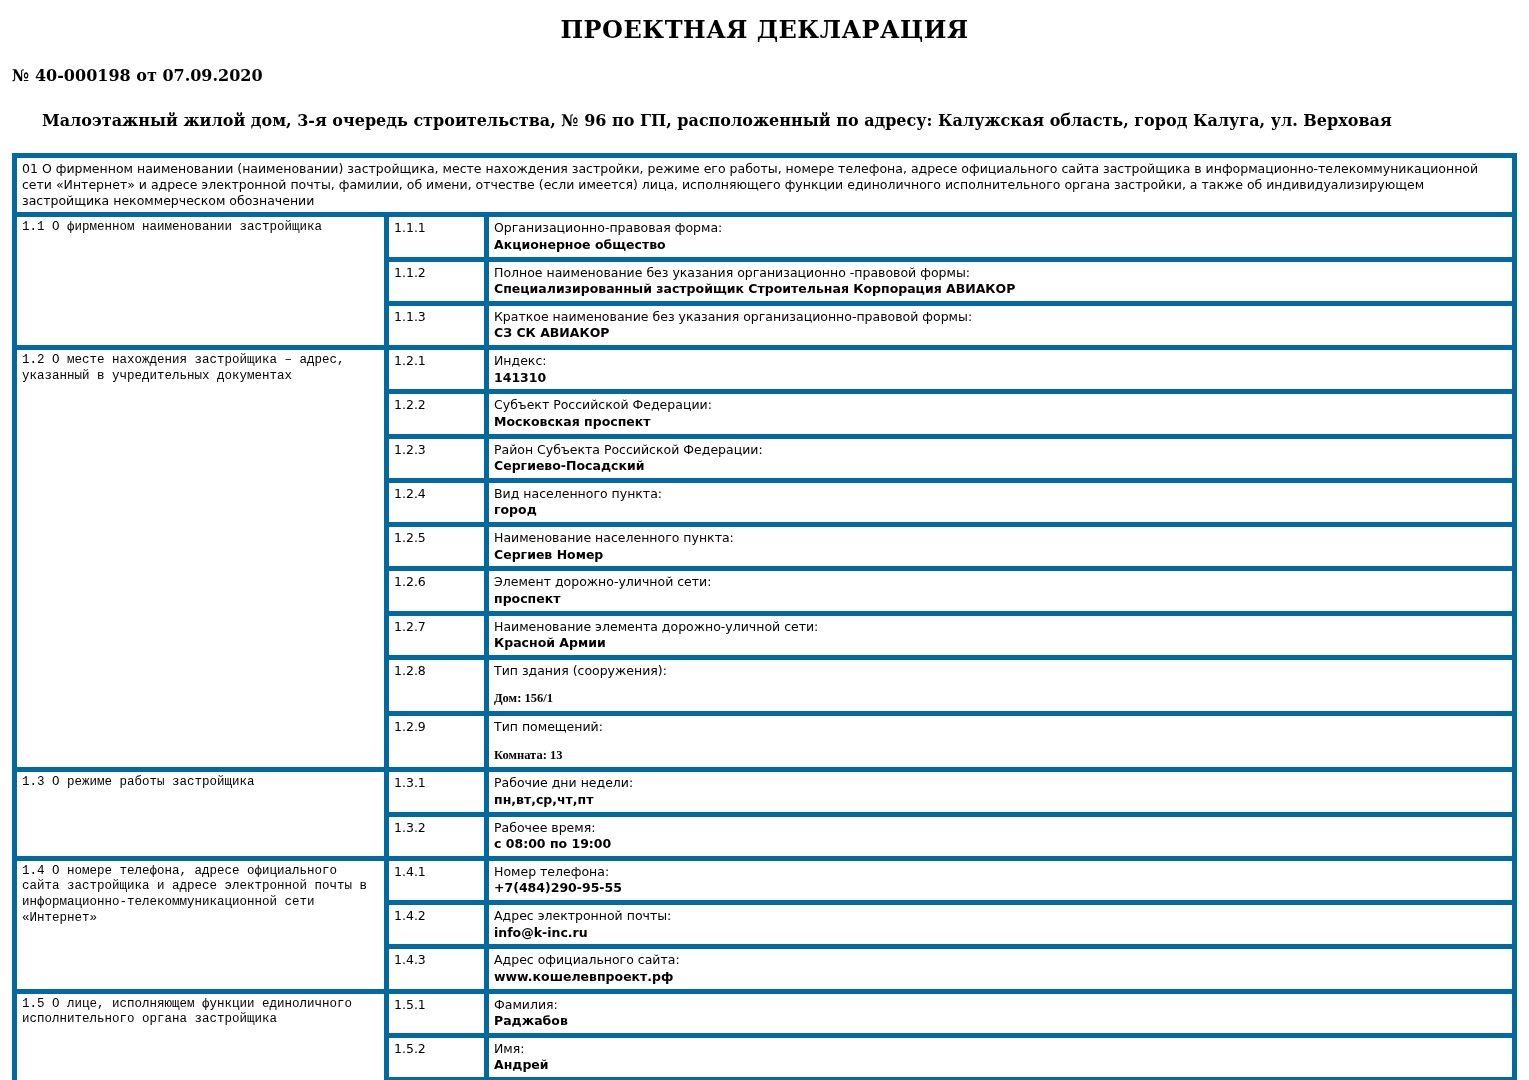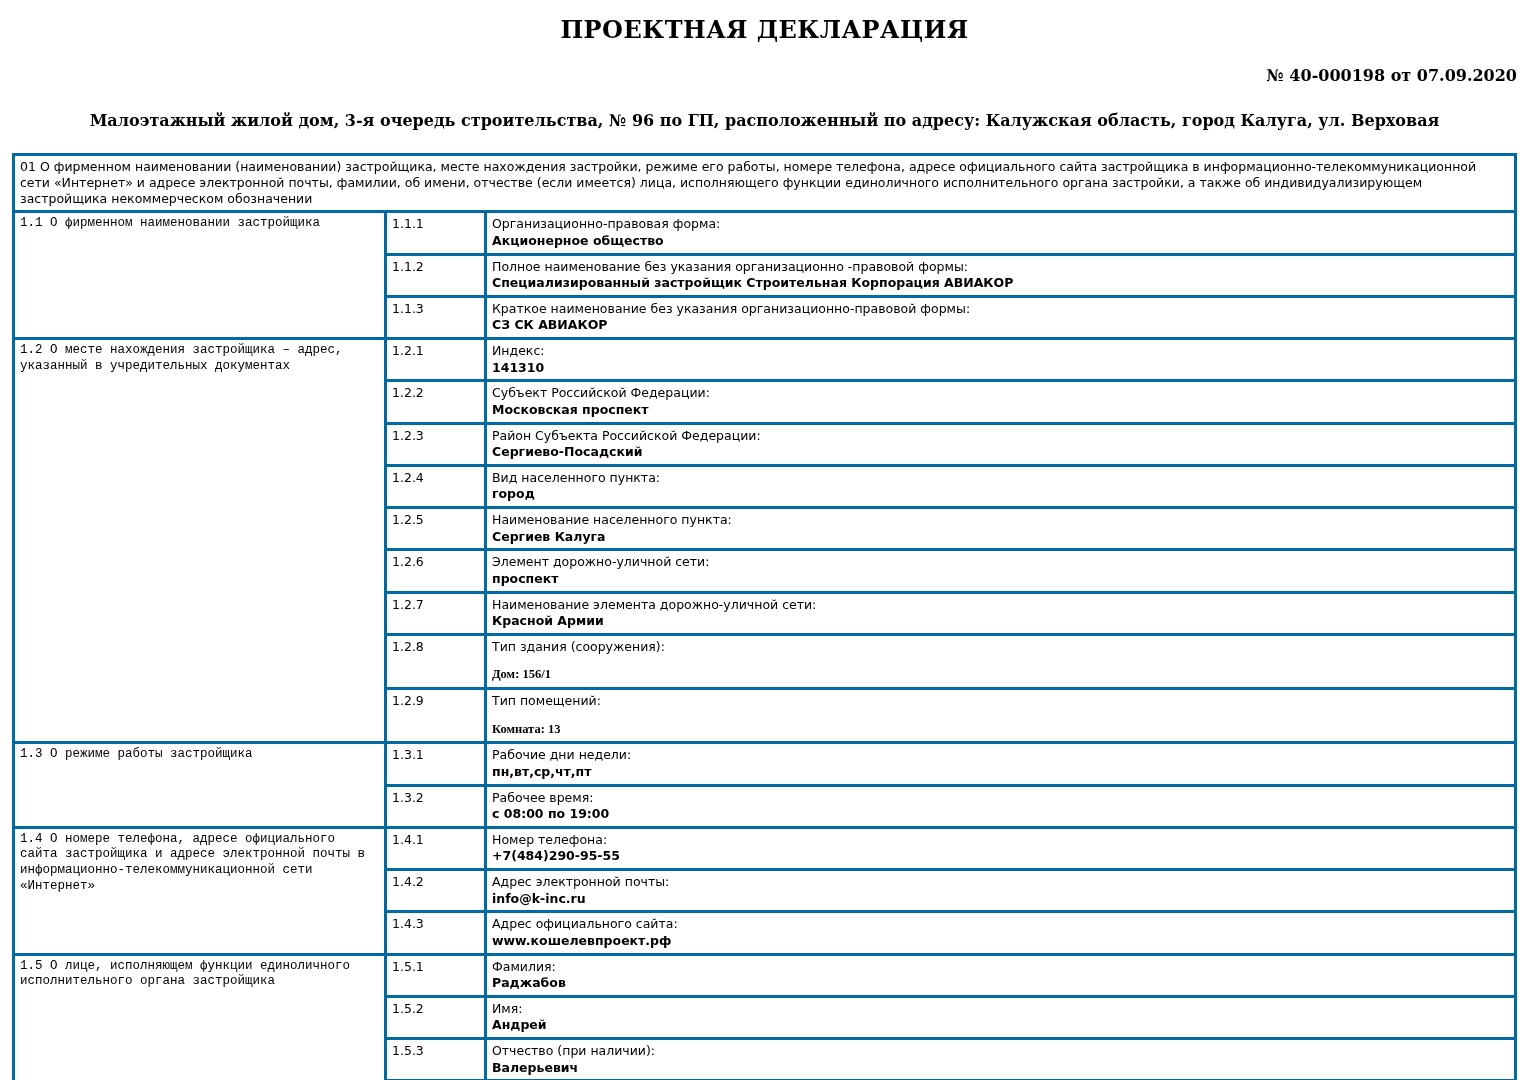--- a/index.html
+++ b/index.html
@@ -21,28 +21,27 @@
   .doc-title {
     text-align: center;
     font-family: "DejaVu Serif", serif;
     font-weight: bold;
     font-size: 24px;
     letter-spacing: 0.5px;
     margin: 6px 0 0 0;
     line-height: 1.15;
   }
   .doc-number {
-    text-align: right;
+    text-align: left;
     font-family: "DejaVu Serif", serif;
     font-weight: bold;
     font-size: 16px;
     margin-top: 22px;
   }
   .doc-object {
-    text-align: center;
     font-family: "DejaVu Serif", serif;
     font-weight: bold;
     font-size: 16px;
     margin-top: 26px;
     line-height: 1.3;
     padding: 0 30px;
   }
   .doc-date {
     text-align: center;
     font-family: "DejaVu Serif", serif;
@@ -51,21 +50,21 @@
     margin-top: 24px;
   }
 
   table.decl {
     width: 1505px;
     border-collapse: collapse;
     margin-top: 22px;
     table-layout: fixed;
   }
   table.decl td {
-    border: 3px solid #0369a1;
+    border: 5px solid #0369a1;
     vertical-align: top;
     padding: 3px 5px 4px 5px;
     font-size: 12.5px;
     line-height: 1.25;
   }
   td.sec-header {
     font-size: 12.5px;
     line-height: 1.25;
     padding: 3px 5px 4px 5px;
   }
@@ -168,21 +167,21 @@
         <td class="code">1.2.4</td>
         <td class="value">
           <span class="val-label">Вид населенного пункта:</span>
           <span class="val-text">город</span>
         </td>
       </tr>
       <tr>
         <td class="code">1.2.5</td>
         <td class="value">
           <span class="val-label">Наименование населенного пункта:</span>
-          <span class="val-text">Сергиев Калуга</span>
+          <span class="val-text">Сергиев Номер</span>
         </td>
       </tr>
       <tr>
         <td class="code">1.2.6</td>
         <td class="value">
           <span class="val-label">Элемент дорожно-уличной сети:</span>
           <span class="val-text">проспект</span>
         </td>
       </tr>
       <tr>

